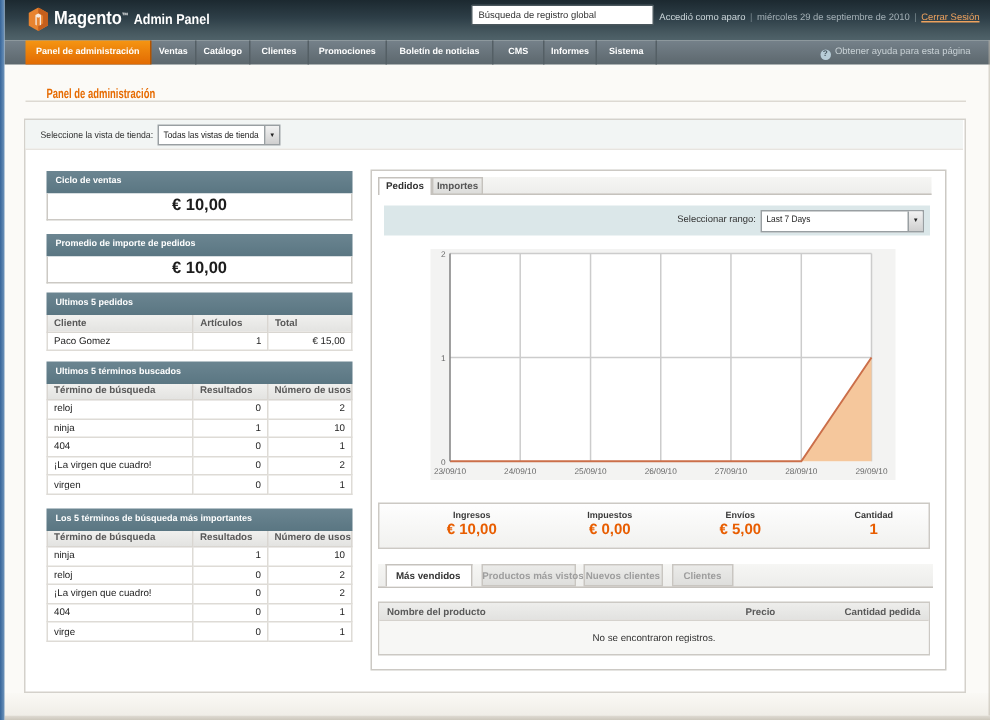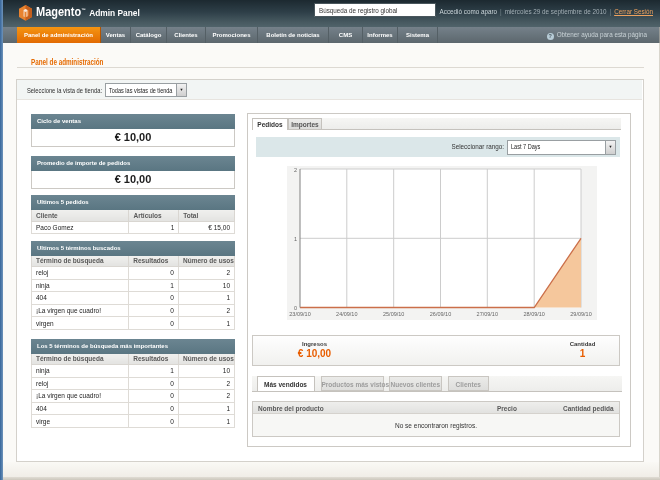--- a/index.html
+++ b/index.html
@@ -282,20 +282,28 @@
       <text x="247.2" y="150">28/09/10</text>
       <text x="294" y="150">29/09/10</text>
     </g>
   </svg>
 
   <div class="abs" id="stats">
     <div class="cell" style="left:15px">
       <div class="lb">Ingresos</div>
       <div class="vl">€ 10,00</div>
     </div>
+    <div class="cell" style="left:107px">
+      <div class="lb">Impuestos</div>
+      <div class="vl">€ 0,00</div>
+    </div>
+    <div class="cell" style="left:194px">
+      <div class="lb">Envíos</div>
+      <div class="vl">€ 5,00</div>
+    </div>
     <div class="cell" style="left:283px">
       <div class="lb">Cantidad</div>
       <div class="vl">1</div>
     </div>
   </div>
 
   <div class="abs" id="tabsbg2"></div>
   <div class="abs" id="tabline2"></div>
   <div class="abs tab2 on" id="tb1">Más vendidos</div>
   <div class="abs tab2 off" id="tb2">Productos más vistos</div>

